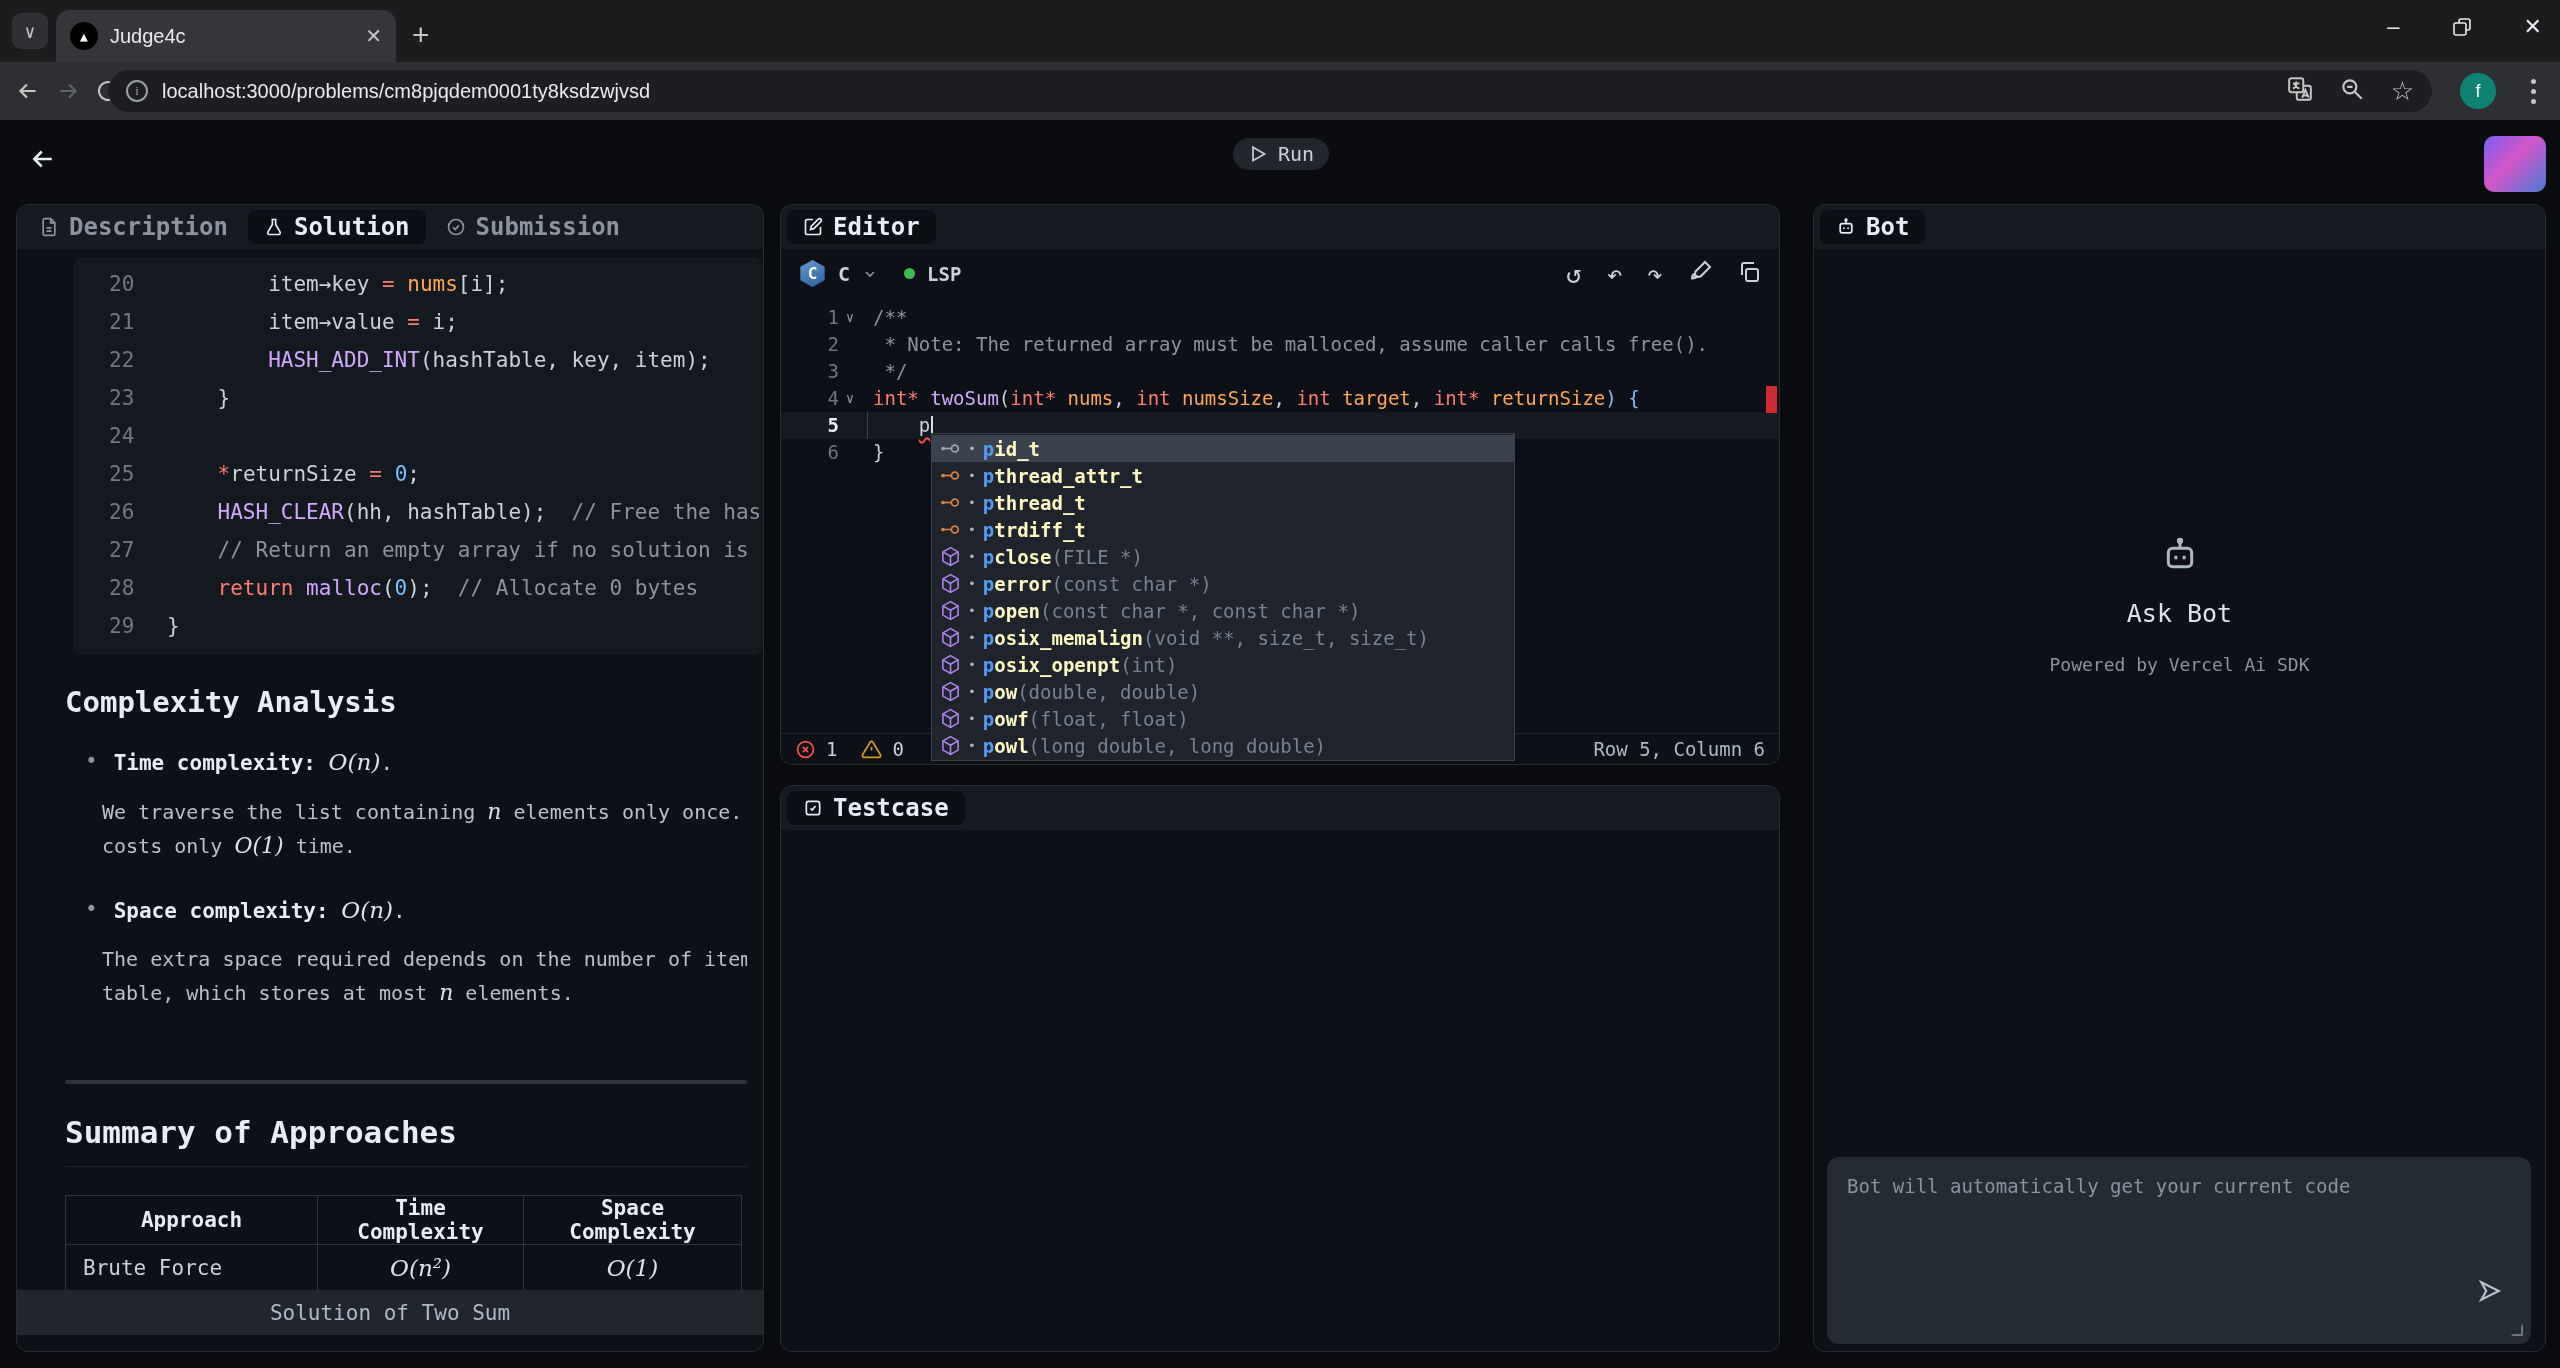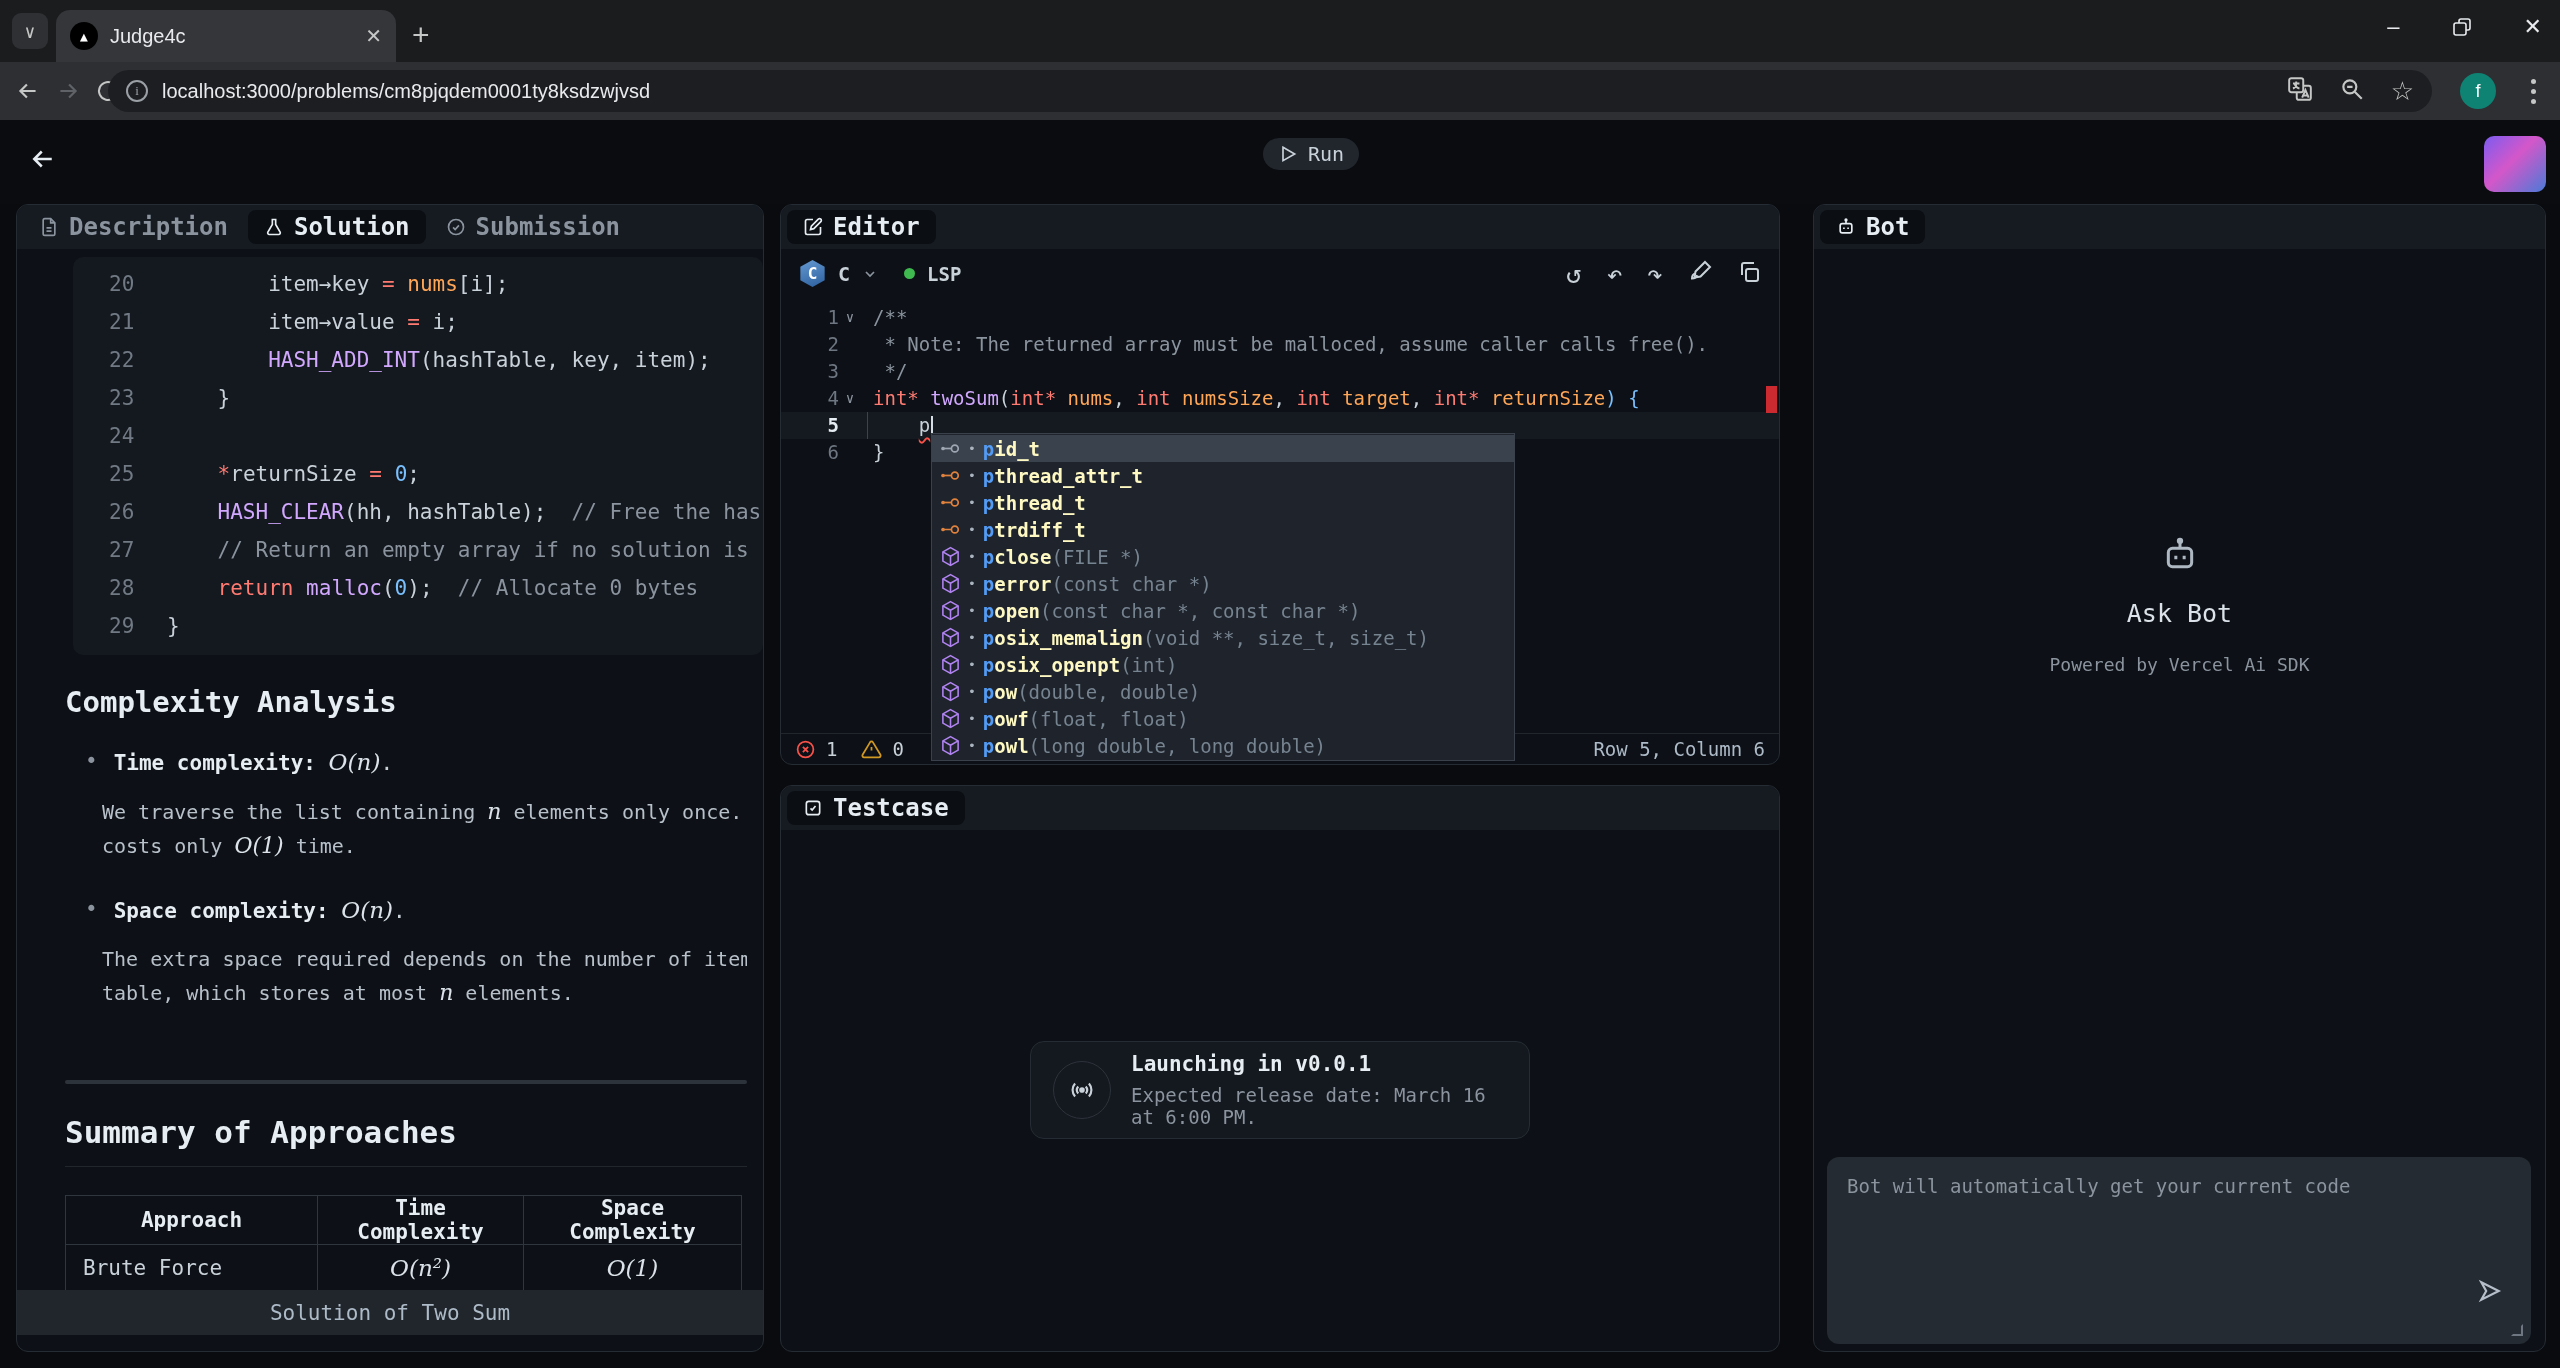--- a/index.html
+++ b/index.html
@@ -35,21 +35,21 @@
   .tb-avatar { position:absolute; right:64px; top:11px; width:36px; height:36px; border-radius:50%;
                background:#0e8374; color:#fff; font-size:18px; display:flex; align-items:center; justify-content:center;}
   .kebab { position:absolute; right:24px; top:17px; display:flex; flex-direction:column; gap:5px; }
   .kebab i { width:5px; height:5px; background:#c4c7c5; border-radius:50%; }
 
   
   .appbar { position:absolute; top:120px; left:0; right:0; height:84px; background:#0a0c10; }
   .app-back { position:absolute; left:28px; top:24px; color:#e6edf3; }
   .run-btn { position:absolute; left:1233px; top:18px; width:96px; height:32px; background:#21262d;
              border-radius:20px; display:flex; align-items:center; justify-content:center; gap:10px;
-             color:#c9d1d9; font-size:20px;margin-left:30px; }
+             color:#c9d1d9; font-size:20px; }
   .app-avatar { position:absolute; right:14px; top:16px; width:62px; height:56px; border-radius:10px;
                 background:linear-gradient(135deg,#7b5cf0 0%,#d457c9 45%,#4a7bd8 100%); }
 
   
   .panel { position:absolute; background:#0d1117; border:1px solid #262c34; border-radius:12px; overflow:hidden; }
   .panel-head { height:44px; background:#161b22; display:flex; align-items:center; padding:0 6px; gap:4px; }
   .ptab { height:34px; display:flex; align-items:center; gap:10px; padding:0 16px; border-radius:8px;
           color:#8b949e; font-size:24px; font-weight:bold; }
   .ptab.active { background:#0b0e13; color:#e6edf3; }
   .ptab svg { flex:none; }
@@ -439,32 +439,20 @@
   <div class="panel" id="test-panel">
     <div class="panel-head">
       <div class="ptab active">
         <svg width="20" height="20" viewBox="0 0 24 24" fill="none" stroke="#e6edf3" stroke-width="2">
             <rect x="4" y="4" width="16" height="16" rx="3"></rect>
             <path d="M9 12.5l2 2 4-5"></path>
           </svg>
         <span>Testcase</span>
       </div>
     </div>
-    <div class="toast">
-      <span class="toast-ic">
-        <svg width="26" height="26" viewBox="0 0 24 24" fill="none" stroke="#c9d1d9" stroke-width="2">
-            <circle cx="12" cy="12" r="1.6" fill="#c9d1d9"></circle>
-            <path d="M8.5 8.8a5 5 0 0 0 0 6.4M15.5 8.8a5 5 0 0 1 0 6.4M5.6 6a9 9 0 0 0 0 12M18.4 6a9 9 0 0 1 0 12"></path>
-          </svg>
-      </span>
-      <span>
-        <div class="toast-title">Launching in v0.0.1</div>
-        <div class="toast-sub">Expected release date: March 16 at 6:00 PM.</div>
-      </span>
-    </div>
   </div>
 
   <div class="panel" id="bot-panel">
     <div class="panel-head">
       <div class="ptab active">
         <svg width="20" height="20" viewBox="0 0 24 24" fill="none" stroke="#e6edf3" stroke-width="2">
             <rect x="5" y="8" width="14" height="11" rx="2.5"></rect>
             <path d="M12 8V4.5"></path>
             <circle cx="12" cy="3.5" r="1" fill="#e6edf3"></circle>
             <path d="M9.5 12.5v2M14.5 12.5v2"></path>

